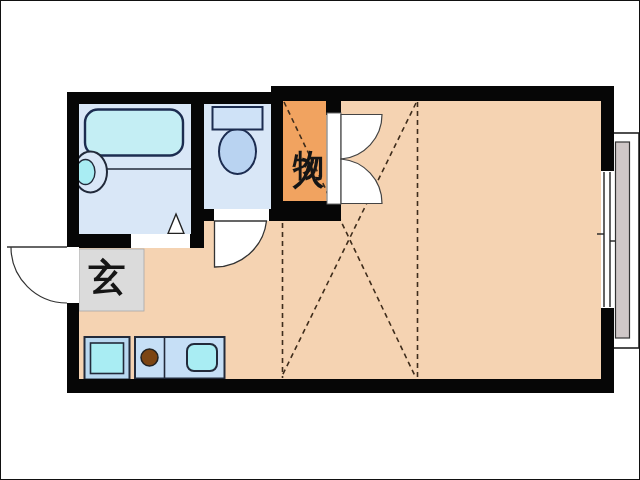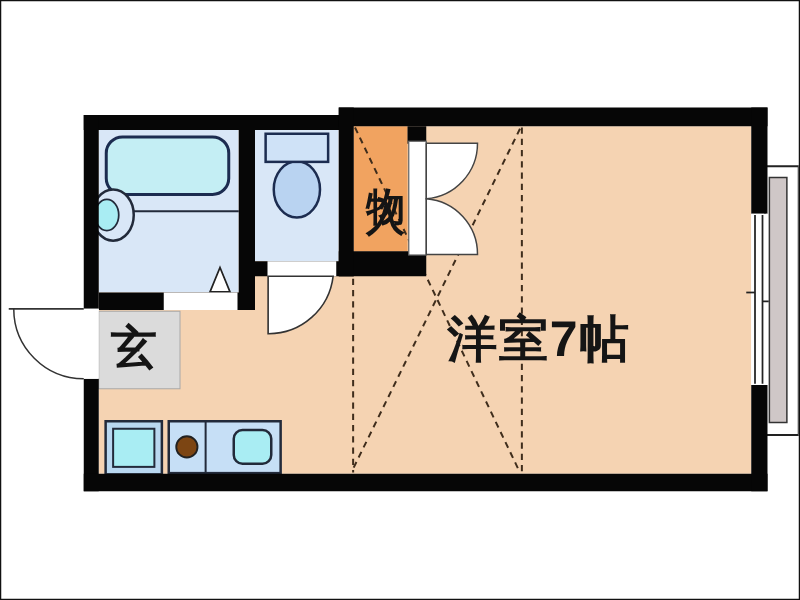--- a/index.html
+++ b/index.html
@@ -95,16 +95,15 @@
     </g>
 
     <g stroke="#222" stroke-width="1.4">
       <path d="M603 171 L603 306"></path>
       <path d="M609 171 L609 306"></path>
       <path d="M596 233 L603 233"></path>
       <path d="M609 240 L614 240"></path>
     </g>
   </svg>
 
-  <div class="label label-main">洋室7帖</div>
   <div class="label label-entrance">玄</div>
   <div class="label label-storage">物入</div>
 </div>
 
 </body></html>

